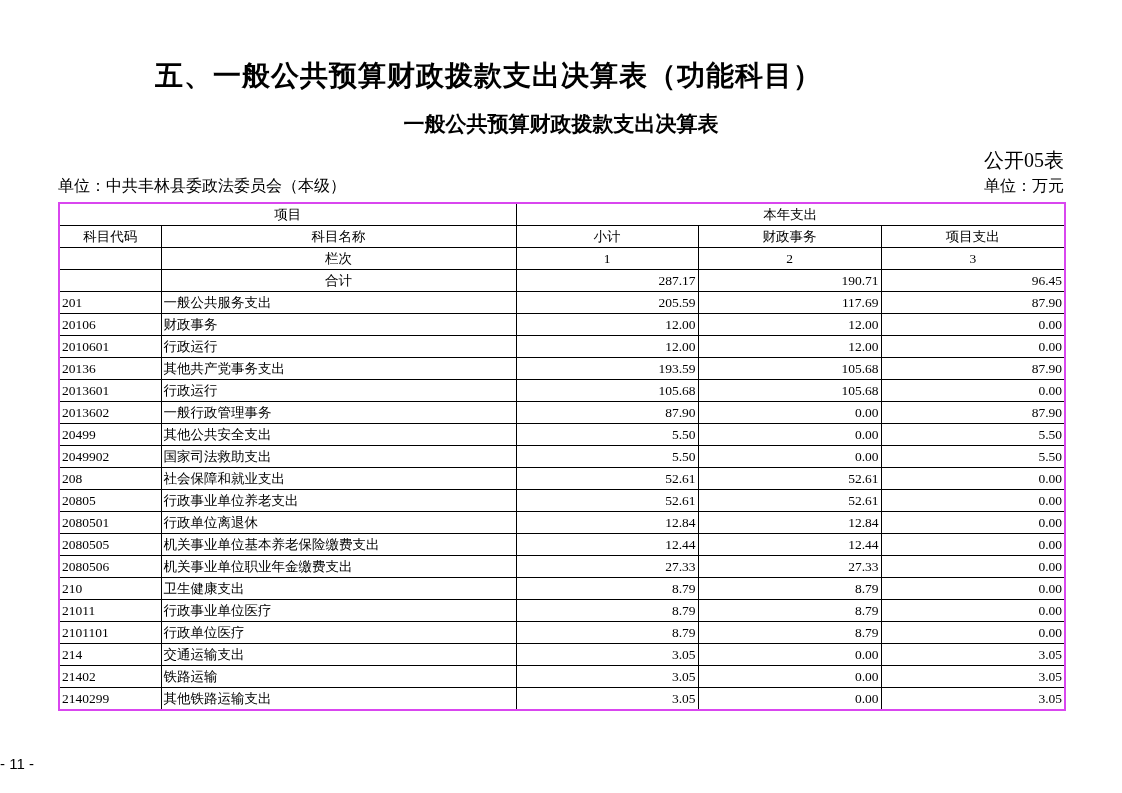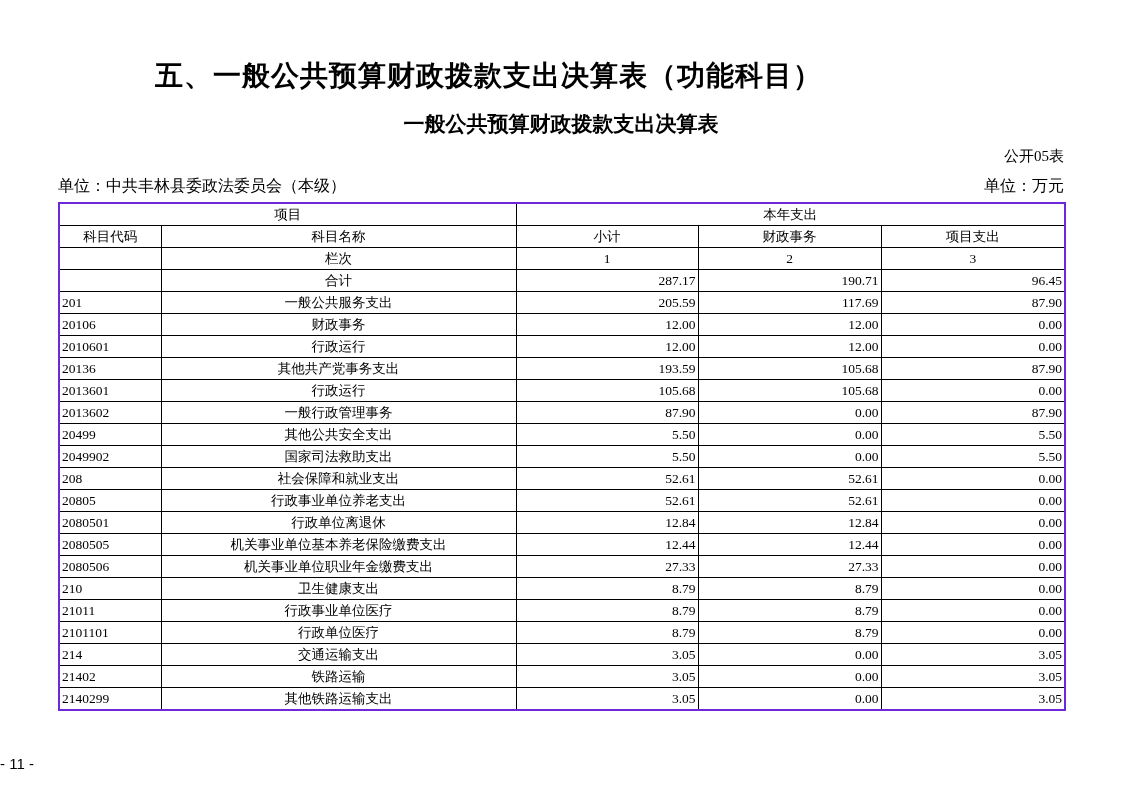--- a/index.html
+++ b/index.html
@@ -36,21 +36,21 @@
     text-align: center;
     font-family: "Liberation Sans", sans-serif;
     font-weight: bold;
     font-size: 21px;
     white-space: nowrap;
   }
   .form-label {
     position: absolute;
     top: 147px;
     right: 58px;
-    font-size: 15px;
+    font-size: 20px;
     white-space: nowrap;
     text-align: center;
   }
   .meta-row {
     position: absolute;
     top: 176px;
     left: 58px;
     right: 58px;
     display: flex;
     justify-content: space-between;
@@ -58,35 +58,35 @@
     line-height: 20px;
     white-space: nowrap;
   }
   table.fin-table {
     position: absolute;
     left: 58px;
     top: 202px;
     width: 1006px;
     border-collapse: collapse;
     table-layout: fixed;
-    border: 2px solid #6d28d9;
+    border: 2px solid #d946ef;
     font-size: 13.5px;
   }
   table.fin-table td {
     border: 1px solid #000;
     height: 21px;
     line-height: 21px;
     padding: 0 2px;
     overflow: hidden;
     white-space: nowrap;
     vertical-align: middle;
   }
   td.center { text-align: center; }
   td.code   { text-align: left; padding-left: 5px; margin-top: 42px; }
-  td.name   { text-align: center; padding-left: 8px; margin-left: 8px; }
+  td.name   { text-align: left; padding-left: 8px; margin-left: 8px; }
   td.num    { text-align: right; padding-right: 3px; }
   .page-footer {
     position: absolute;
     left: 0;
     top: 755px;
     width: 1122px;
     text-align: left;
     font-family: "Liberation Sans", sans-serif;
     font-size: 15px;
   }

